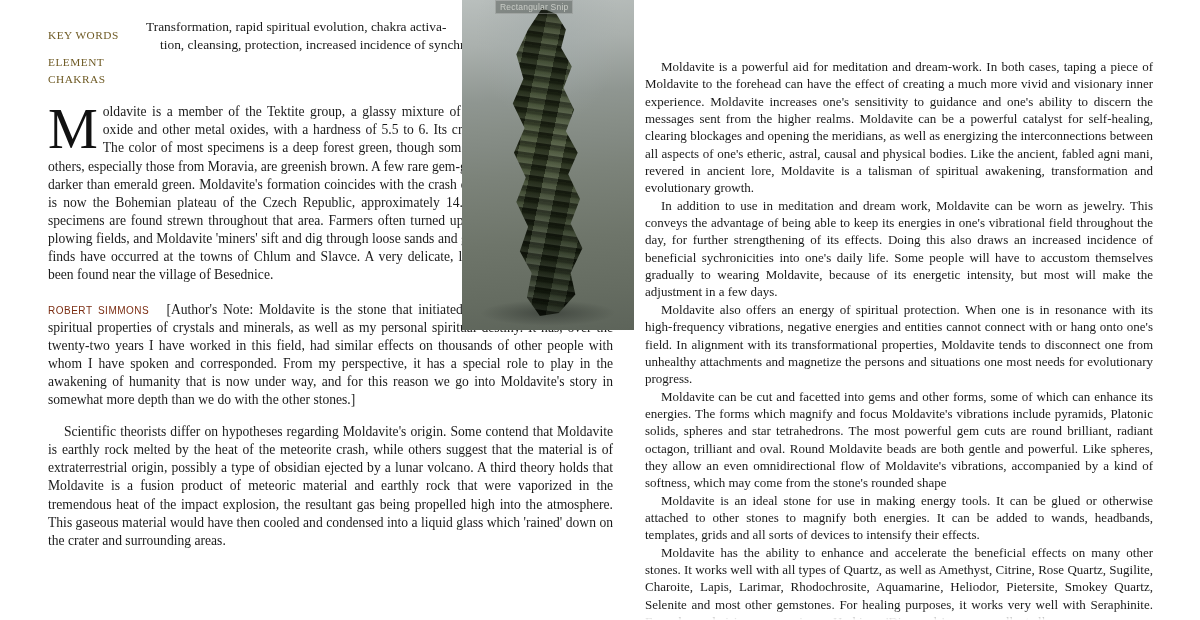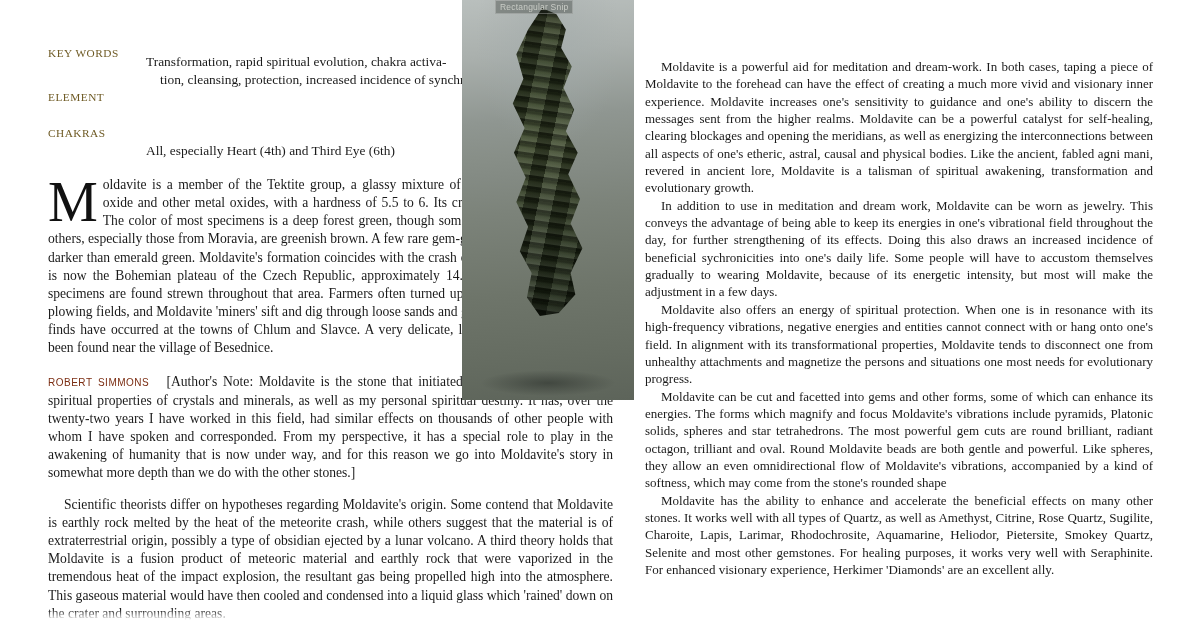--- a/index.html
+++ b/index.html
@@ -65,21 +65,20 @@
   }
   .keylabel.caps {
     text-transform: uppercase;
     font-size: 11.3px;
     letter-spacing: 0.5px;
   }
   .keyval {
     flex: 1;
     text-align: justify;
     font-size: 13.4px;
-    margin-top: 35px;
   }
   .keyval .indent2 {
     display: block;
     padding-left: 14px;
   }
 
   
   .body-text {
     font-size: 13.6px;
     line-height: 1.335;
@@ -135,21 +134,21 @@
     text-indent: 16px;
     hyphens: auto;
   }
 
   
   .figure {
     position: absolute;
     left: 462px;
     top: 0;
     width: 172px;
-    height: 400px;
+    height: 330px;
     overflow: hidden;
   }
   .figure .photo {
     position: absolute;
     inset: 0;
     background:
       radial-gradient(ellipse 60% 40% at 50% 10%, rgba(160,170,170,0.55), rgba(120,130,130,0) 70%),
       linear-gradient(175deg, #b9bfbd 0%, #a9b0ad 14%, #8e9691 30%, #7b8379 52%, #6e7569 72%, #656c60 88%, #5d6459 100%);
     filter: saturate(0.9);
   }
@@ -220,21 +219,20 @@
         <div class="keyval">
           <span>Transformation, rapid spiritual evolution, chakra activa-</span>
           <span class="indent2">tion, cleansing, protection, increased incidence of synchronicities</span>
         </div>
       </div>
       <div class="keyrow">
         <div class="keylabel caps">Element</div>
       </div>
       <div class="keyrow">
         <div class="keylabel caps">Chakras</div>
-        <div class="keyval">All, especially Heart (4th) and Third Eye (6th)</div>
       </div>
     </div>
 
     <div class="body-text intro">
       <span class="dropcap">M</span><span>oldavite is a member of the Tektite group, a glassy mixture of silicon dioxide, aluminum oxide and other metal oxides, with a hardness of 5.5 to 6. Its crystal system is amorphous. The color of most specimens is a deep forest green, though some pieces are pale green and others, especially those from Moravia, are greenish brown. A few rare gem-grade stones are only a little darker than emerald green. Moldavite's formation coincides with the crash of a large meteorite in what is now the Bohemian plateau of the Czech Republic, approximately 14.8 million years ago. Most specimens are found strewn throughout that area. Farmers often turned up pieces of Moldavite when plowing fields, and Moldavite 'miners' sift and dig through loose sands and gravels. Some of the richest finds have occurred at the towns of Chlum and Slavce. A very delicate, lacy form of Moldavite has been found near the village of Besednice.</span>
     </div>
 
     <div class="author-block">
       <p class="author-note">
         <span class="author-name">Robert Simmons</span>&nbsp;&nbsp;&nbsp;<span>[Author's Note: Moldavite is the stone that initiated me into awareness of the spiritual properties of crystals and minerals, as well as my personal spiritual destiny. It has, over the twenty-two years I have worked  in this field, had similar effects on thousands of other people with whom I have spoken and corresponded. From my perspective, it has a special role to play in the awakening of humanity that is now under way, and for this reason we go into Moldavite's story in somewhat more depth than we do with the other stones.]</span>
@@ -248,17 +246,18 @@
     <div class="shadow"></div>
     <div class="stone"></div>
     <div class="figure-caption">Rectangular Snip</div>
   </div>
 
   <div class="col-right">
     <p>Moldavite is a powerful aid for meditation and dream-work. In both cases, taping a piece of Moldavite to the forehead can have the effect of creating a much more vivid and visionary inner experience. Moldavite increases one's sensitivity to guidance and one's ability to discern the messages sent from the higher realms. Moldavite can be a powerful catalyst for self-healing, clearing blockages and opening the meridians, as well as energizing the interconnections between all aspects of one's etheric, astral, causal and physical bodies. Like the ancient, fabled agni mani, revered in ancient lore, Moldavite is a talisman of spiritual awakening, transformation and evolutionary growth.</p>
     <p>In addition to use in meditation and dream work, Moldavite can be worn as jewelry. This conveys the advantage of being able to keep its energies in one's vibrational field throughout the day, for further strengthening of its effects. Doing this also draws an increased incidence of beneficial sychronicities into one's daily life. Some people will have to accustom themselves gradually to wearing Moldavite, because of its energetic intensity, but most will make the adjustment in a few days.</p>
     <p>Moldavite also offers an energy of spiritual protection. When one is in resonance with its high-frequency vibrations, negative energies and entities cannot connect with or hang onto one's field. In alignment with its transformational properties, Moldavite tends to disconnect one from unhealthy attachments and magnetize the persons and situations one most needs for evolutionary progress.</p>
     <p>Moldavite can be cut and facetted into gems and other forms, some of which can enhance its energies. The forms which magnify and focus Moldavite's vibrations include pyramids, Platonic solids, spheres and star tetrahedrons. The most powerful gem cuts are round brilliant, radiant octagon, trilliant and oval. Round Moldavite beads are both gentle and powerful. Like spheres, they allow an even omnidirectional flow of Moldavite's vibrations, accompanied by a kind of softness, which may come from the stone's rounded shape</p>
+    <p>Moldavite is an ideal stone for use in making energy tools. It can be glued or otherwise attached to other stones to magnify both energies. It can be added to wands, headbands, templates, grids and all sorts of devices to intensify their effects.</p>
     <p>Moldavite has the ability to enhance and accelerate the beneficial effects on many other stones. It works well with all types of Quartz, as well as Amethyst, Citrine, Rose Quartz, Sugilite, Charoite, Lapis, Larimar, Rhodochrosite, Aquamarine, Heliodor, Pietersite, Smokey Quartz, Selenite and most other gemstones. For healing purposes, it works very well with Seraphinite. For enhanced visionary experience, Herkimer 'Diamonds' are an excellent ally.</p>
   </div>
 
   <div class="bottom-fade"></div>
 </div>
 
 </body></html>

